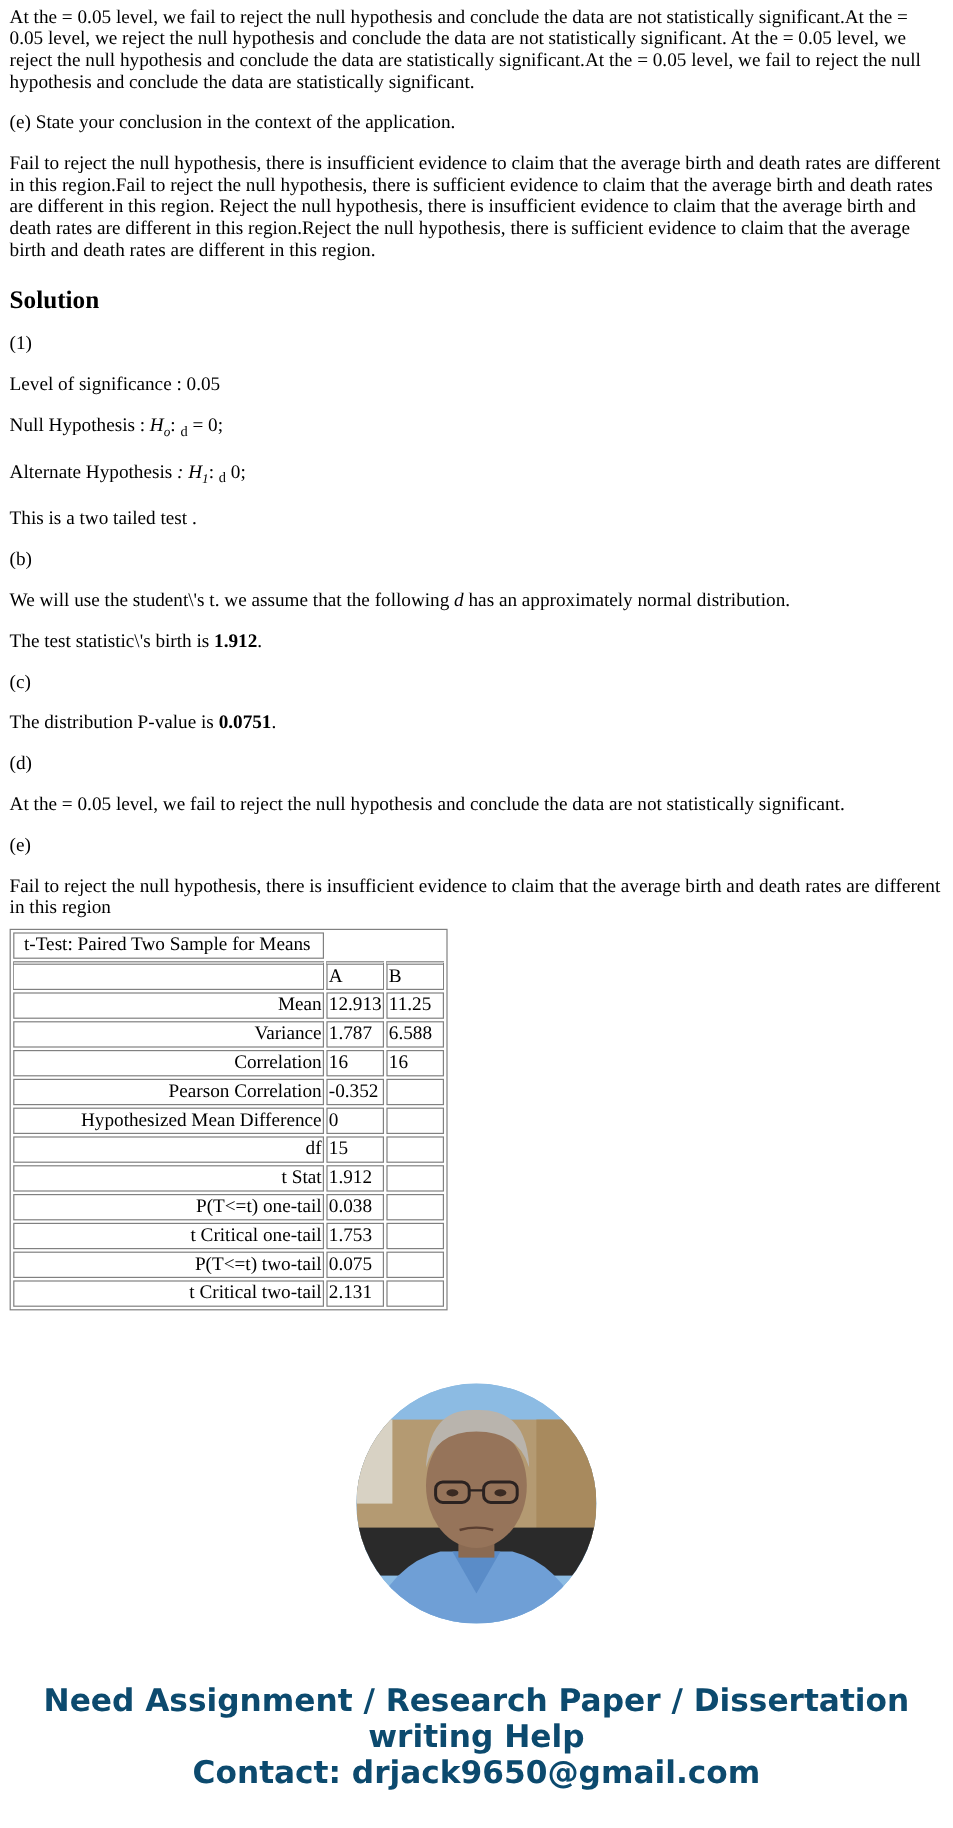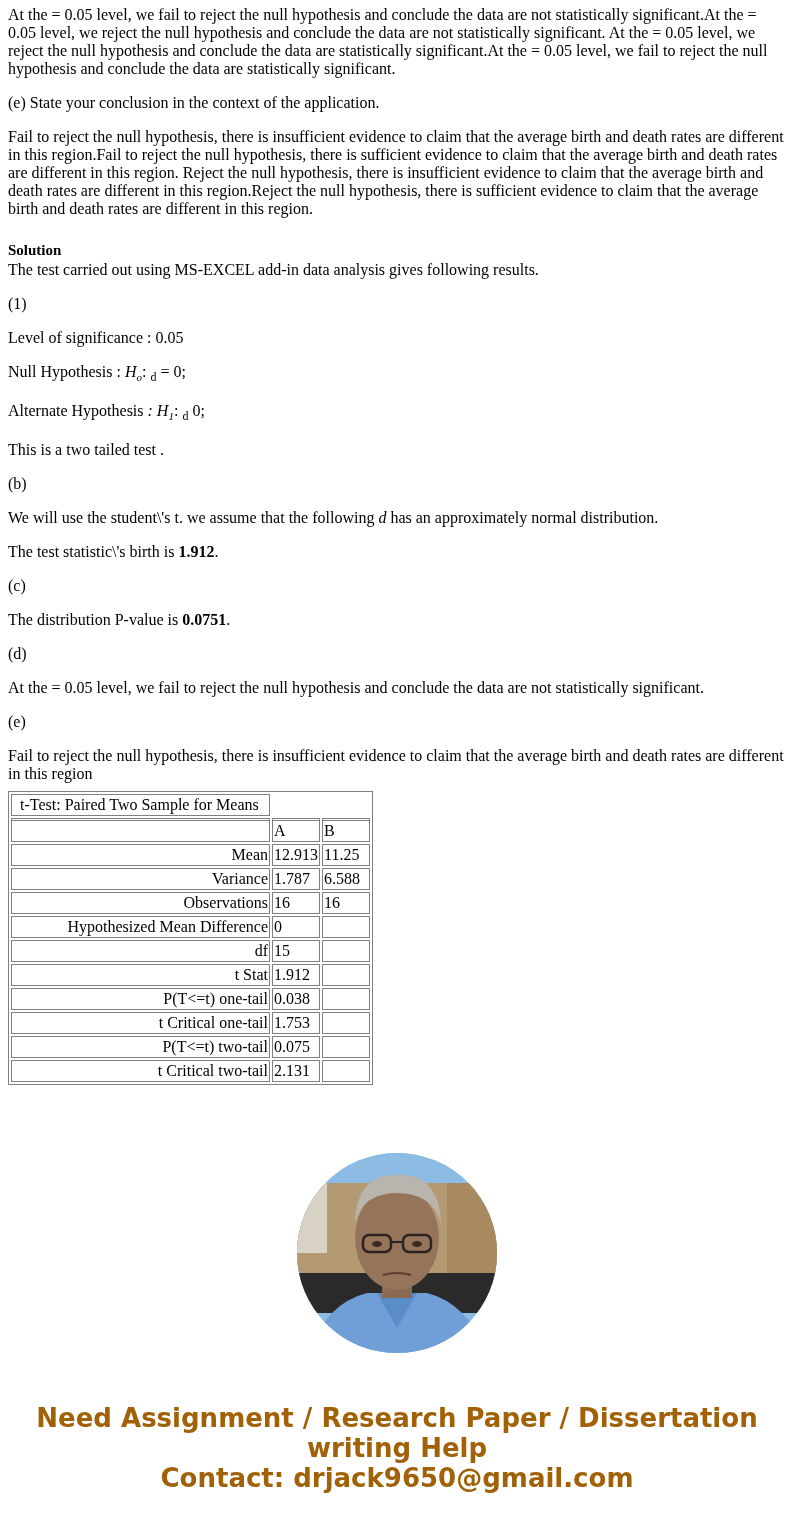--- a/index.html
+++ b/index.html
@@ -16,23 +16,23 @@
       color: #000000;
       position: relative;
     }
     .page {
       padding: 6px 8px 0 8px;
     }
     p {
       margin: 0 0 16px 0;
     }
     h3.section-title {
-      font-size: 15px;
+      font-size: 21px;
       font-weight: bold;
-      margin: 22px 0 1px 0;
+      margin: 22px 0 18px 0;
       line-height: 20px;
       font-family: Liberation Serif, serif;
     }
     .sub {
       font-size: 12px;
       vertical-align: -4px;
     }
     .italic-h {
       font-style: italic;
     }
@@ -82,35 +82,34 @@
     .footer-cta {
       position: absolute;
       left: 0;
       top: 1403px;
       width: 794px;
       text-align: center;
       font-family: "DejaVu Sans", "Liberation Sans", sans-serif;
       font-weight: bold;
       font-size: 26px;
       line-height: 30px;
-      color: #a16207;
+      color: #0c4a6e;
     }
   </style>
 </head>
 <body>
 
 <div class="page">
 
   <p>At the = 0.05 level, we fail to reject the null hypothesis and conclude the data are not statistically significant.At the = 0.05 level, we reject the null hypothesis and conclude the data are not statistically significant.    At the = 0.05 level, we reject the null hypothesis and conclude the data are statistically significant.At the = 0.05 level, we fail to reject the null hypothesis and conclude the data are statistically significant.</p>
   <p>(e) State your conclusion in the context of the application.</p>
   <p>Fail to reject the null hypothesis, there is insufficient evidence to claim that the average birth and death rates are different in this region.Fail to reject the null hypothesis, there is sufficient evidence to claim that the average birth and death rates are different in this region.    Reject the null hypothesis, there is insufficient evidence to claim that the average birth and death rates are different in this region.Reject the null hypothesis, there is sufficient evidence to claim that the average birth and death rates are different in this region.</p>
 
   <h3 class="section-title">Solution</h3>
 
-  <p>The test carried out using MS-EXCEL add-in data analysis gives following results.</p>
   <p>(1)</p>
   <p>Level of significance : 0.05</p>
 
   <p><span>Null Hypothesis : </span><span class="italic-h"><span>H</span><sub>o</sub></span><span>: </span><span class="sub">d</span><span> = 0;</span></p>
 
   <p><span>Alternate Hypothesis </span><span class="italic-h">: </span><span class="italic-h"><span>H</span><sub>1</sub></span><span>: </span><span class="sub">d</span><span> 0;</span></p>
 
   <p>This is a two tailed test .</p>
 
   <p>(b)</p>
@@ -142,23 +141,28 @@
         <td class="label-cell">Mean</td>
         <td class="val-cell">12.913</td>
         <td class="val-cell">11.25</td>
       </tr>
       <tr>
         <td class="label-cell">Variance</td>
         <td class="val-cell">1.787</td>
         <td class="val-cell">6.588</td>
       </tr>
       <tr>
-        <td class="label-cell">Observations</td>
+        <td class="label-cell">Correlation</td>
         <td class="val-cell">16</td>
         <td class="val-cell">16</td>
+      </tr>
+      <tr>
+        <td class="label-cell">Pearson Correlation</td>
+        <td class="val-cell">-0.352</td>
+        <td class="val-cell"></td>
       </tr>
       <tr>
         <td class="label-cell">Hypothesized Mean Difference</td>
         <td class="val-cell">0</td>
         <td class="val-cell"></td>
       </tr>
       <tr>
         <td class="label-cell">df</td>
         <td class="val-cell">15</td>
         <td class="val-cell"></td>

